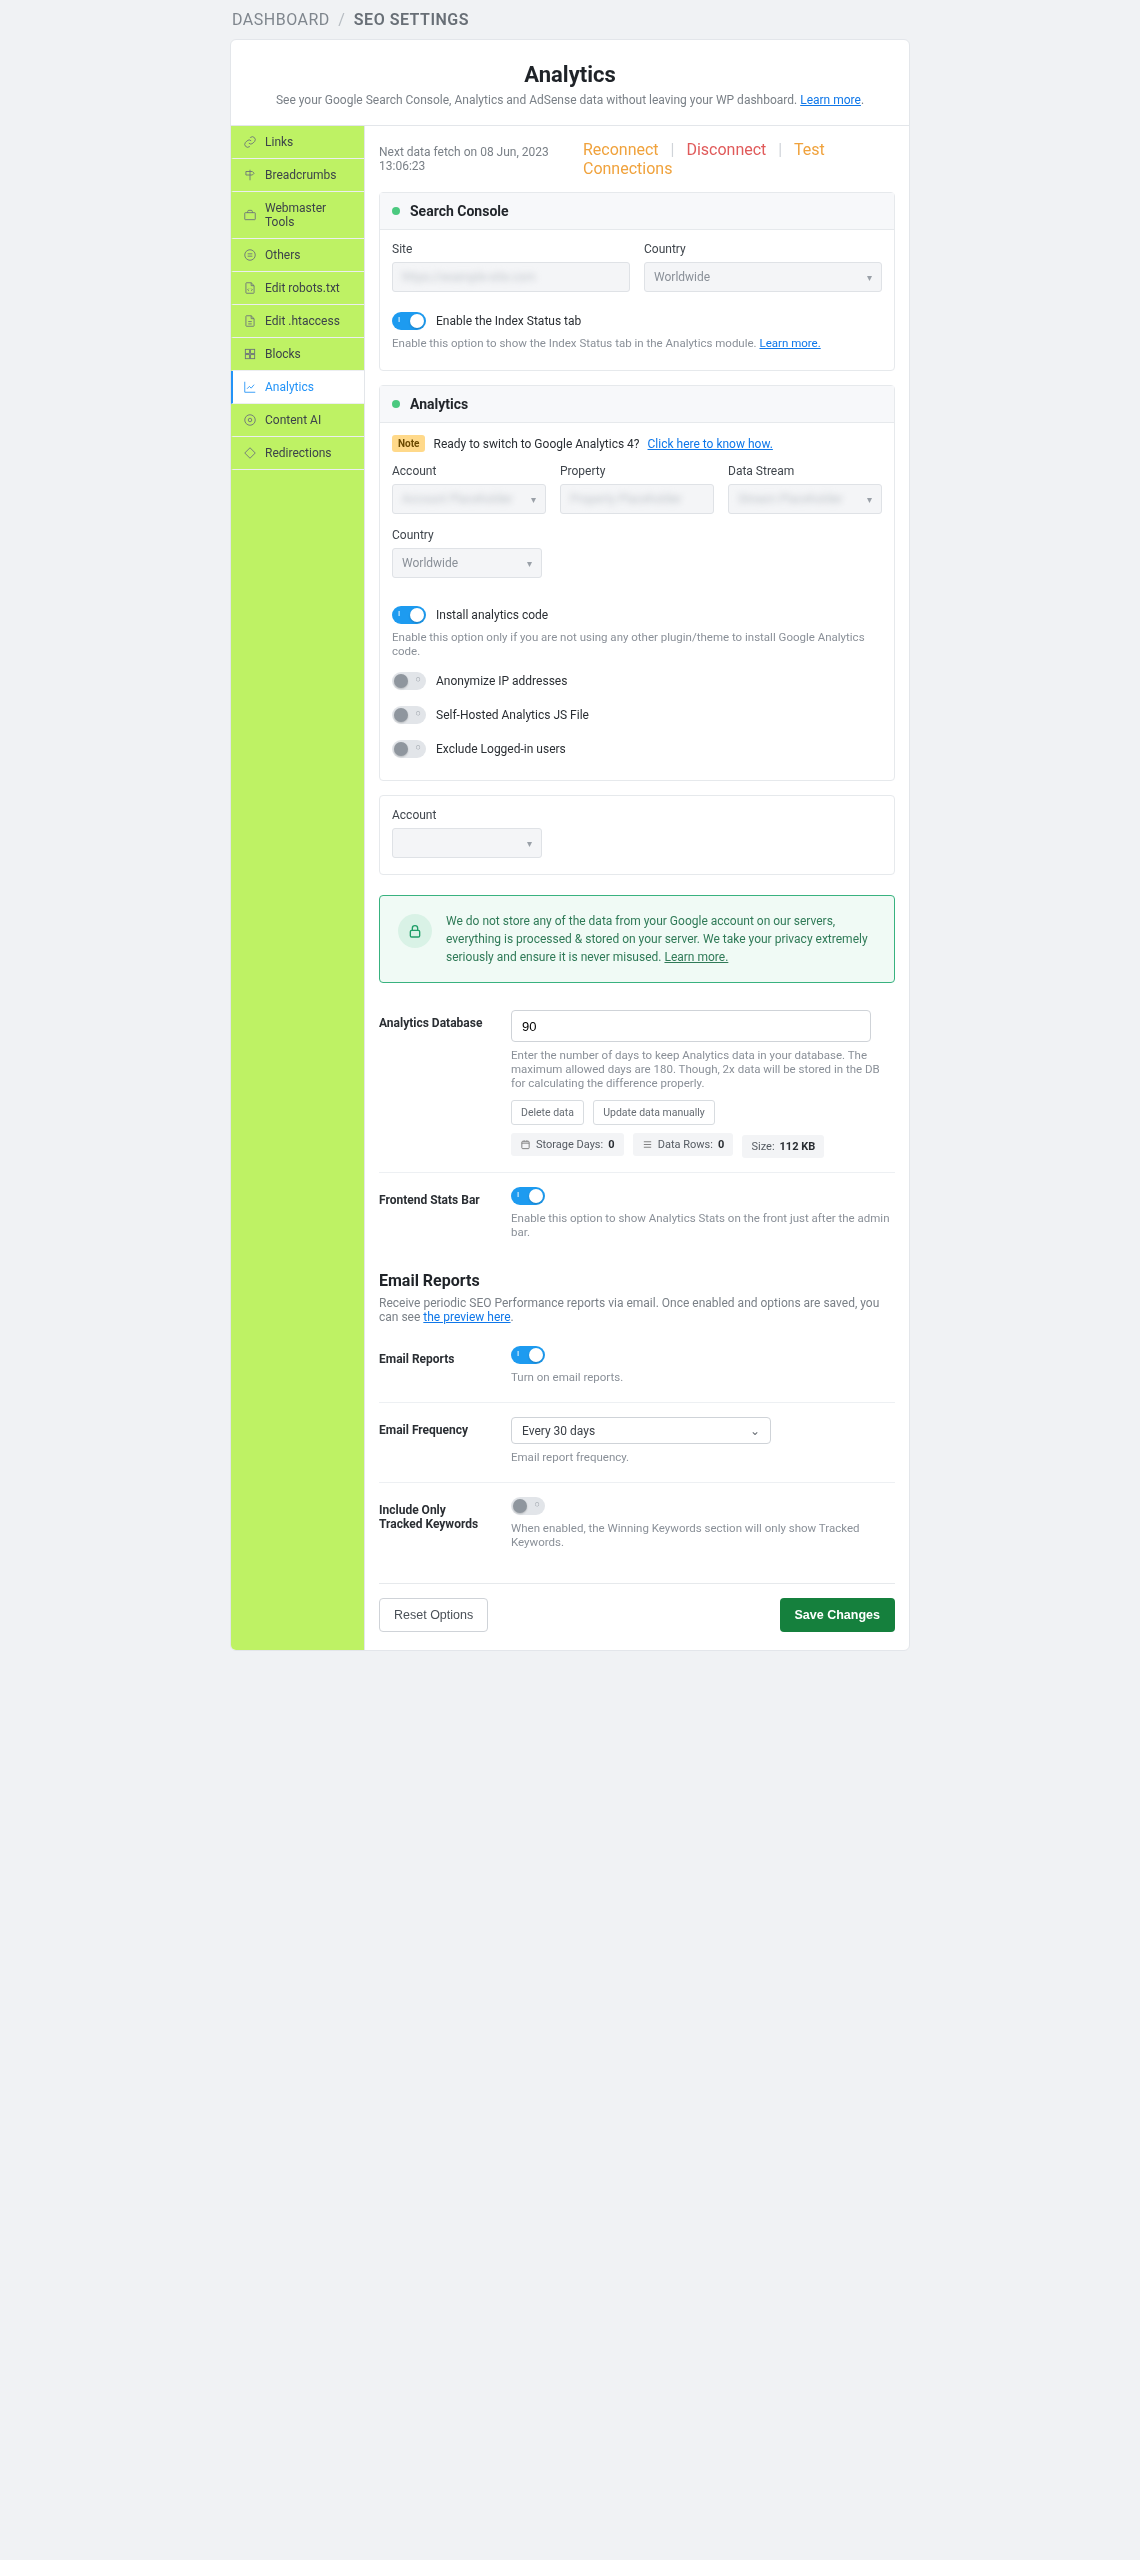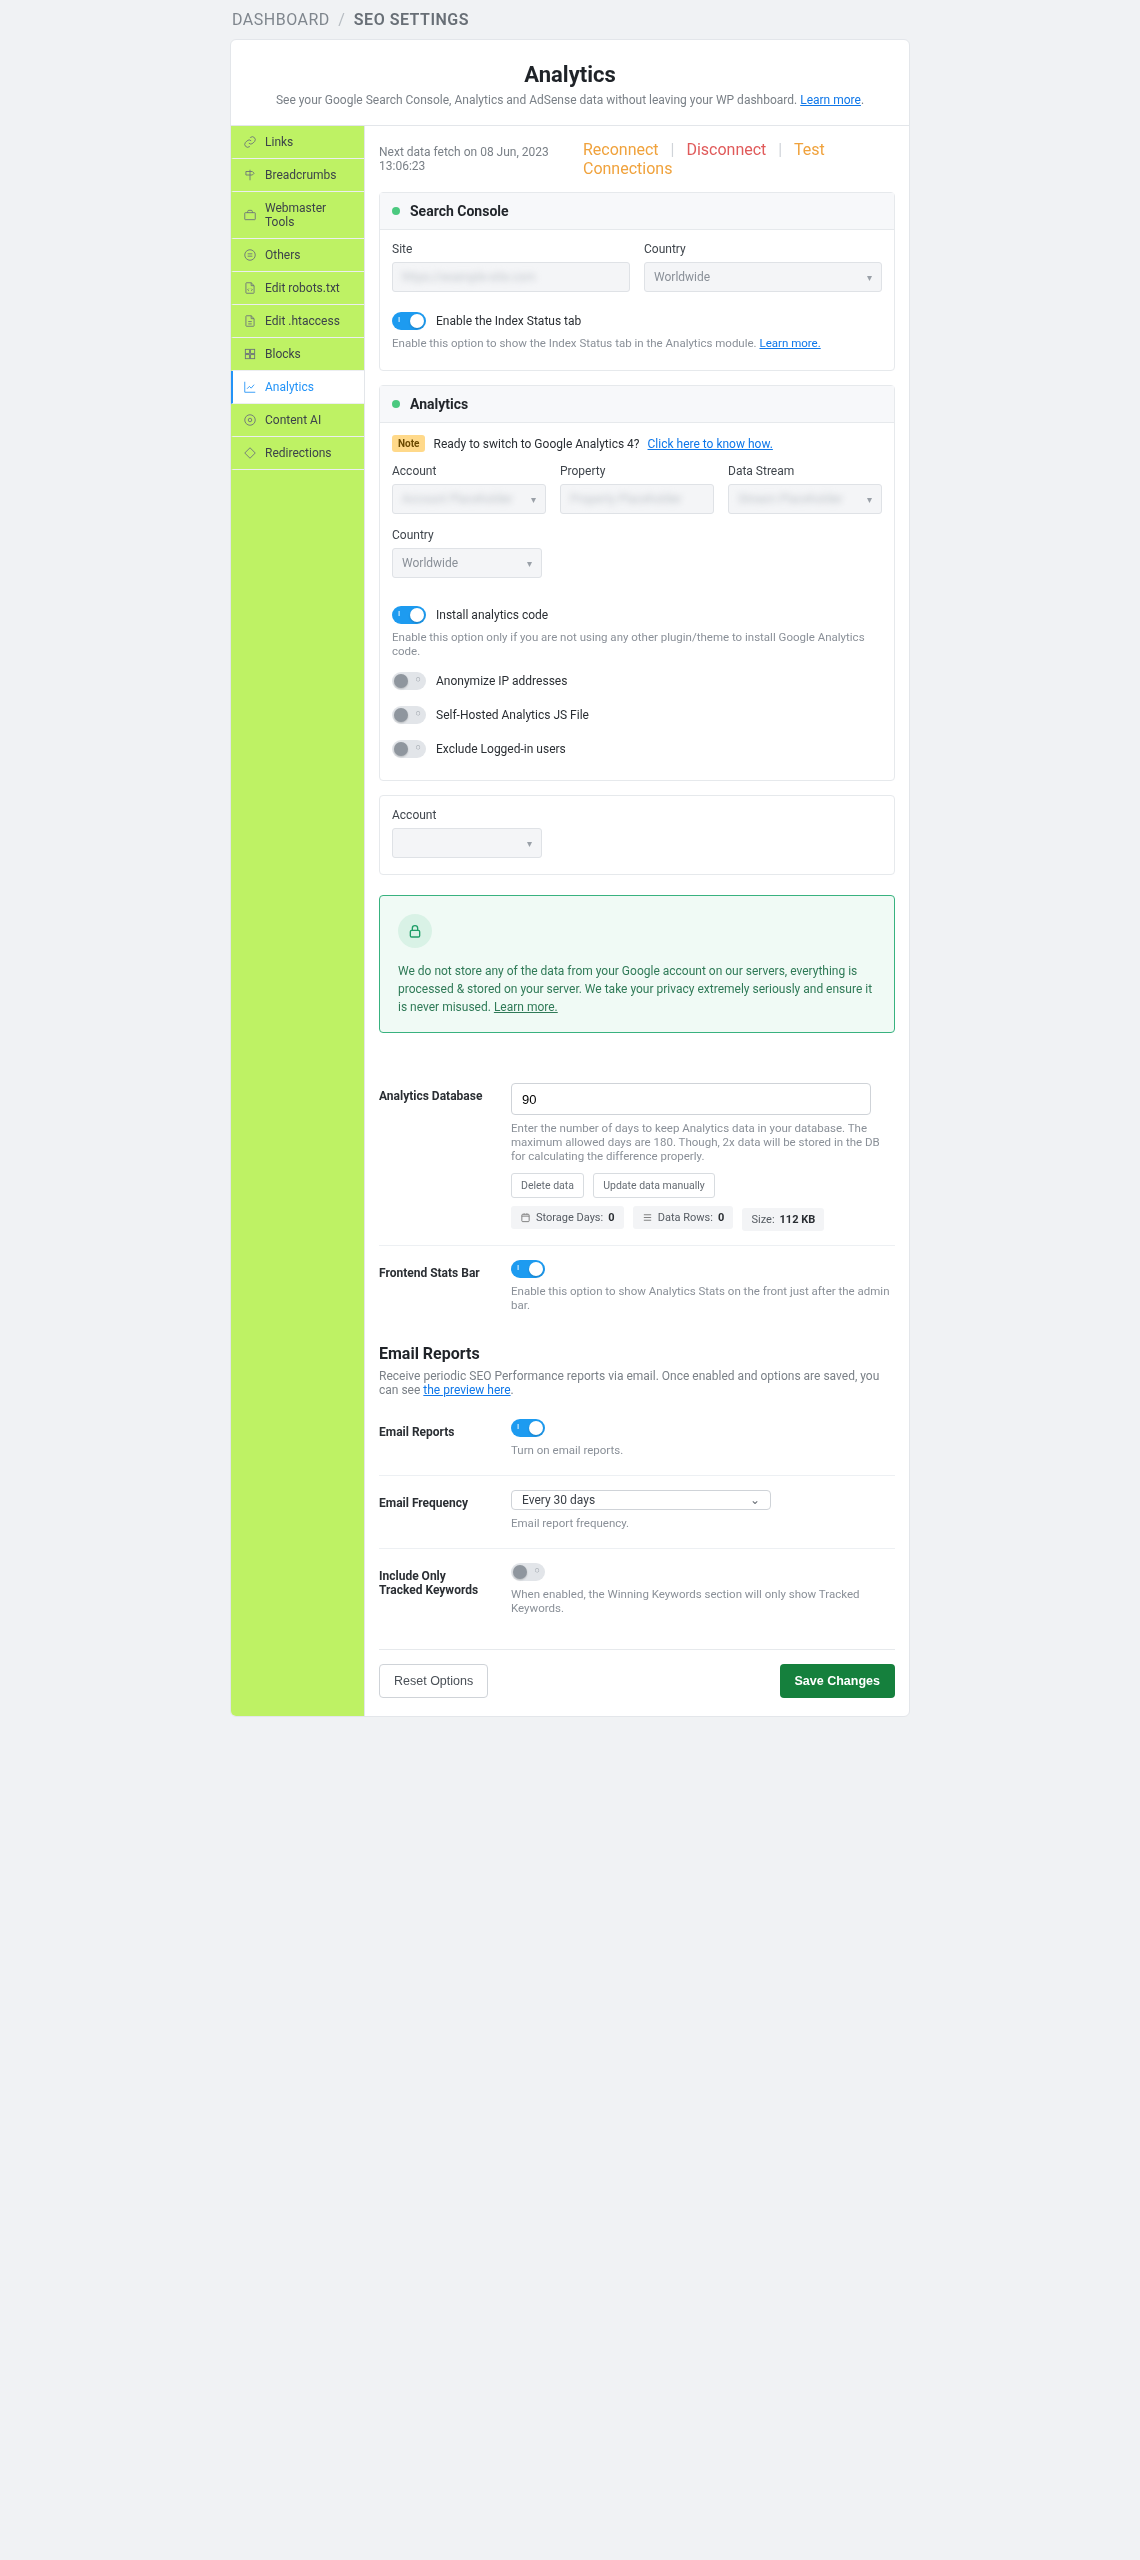--- a/index.html
+++ b/index.html
@@ -70,21 +70,21 @@
   .toggle.off .mark { right: 5px; color: #9aa0a8; }
   .toggle-label { font-size: 12px; color: #2a2e33; }
   .help { font-size: 11.5px; color: #8a9098; margin-bottom: 4px; }
   .help a { color: #0e77e9; text-decoration: underline; }
 
   .note-row { display: flex; align-items: center; gap: 8px; margin-bottom: 12px; font-size: 12px; }
   .badge-note { background: #ffd98a; color: #6b4a00; font-size: 10px; font-weight: 700; padding: 3px 6px; border-radius: 3px; }
   .note-row a { color: #0e77e9; text-decoration: underline; }
 
   
-  .privacy { display: flex; gap: 14px; border: 1px solid #38b27f; background: #f0faf5; border-radius: 4px; padding: 16px 18px; margin: 20px 0 36px; flex-direction: column; }
+  .privacy { display: flex; gap: 14px; border: 1px solid #38b27f; background: #f0faf5; border-radius: 4px; padding: 16px 18px; margin: 20px 0 13px; }
   .privacy .lockwrap { width: 34px; height: 34px; background: #d9f2e6; border-radius: 50%; display: flex; align-items: center; justify-content: center; flex: 0 0 34px; margin-top: 2px; }
   .privacy .lockwrap svg { width: 16px; height: 16px; stroke: #1f9e68; fill: none; stroke-width: 2; }
   .privacy p { font-size: 12px; color: #2f7a57; line-height: 1.5; }
   .privacy a { color: #2f7a57; }
 
   
   .form-row { display: flex; gap: 20px; padding: 14px 0; }
   .form-row + .form-row { border-top: 1px solid #edf0f3; }
   .form-row .lbl { width: 112px; flex: 0 0 112px; font-size: 12px; font-weight: 700; color: #2a2e33; padding-top: 6px; }
   .form-row .ctl { flex: 1; }
@@ -92,21 +92,21 @@
 
   .pillbtn { display: inline-block; padding: 5px 9px; border: 1px solid #d8dce0; border-radius: 3px; background: #fff; font-size: 10.5px; color: #666c73; margin-right: 6px; cursor: pointer; }
   .stat { display: inline-flex; align-items: center; gap: 5px; background: #f3f4f6; border-radius: 3px; padding: 5px 9px; font-size: 11px; color: #555b62; margin-right: 6px; margin-top: 8px; }
   .stat .ic { width: 11px; height: 11px; display: inline-block; }
   .stat b { font-weight: 700; color: #2a2e33; }
 
   .section-h { font-size: 16px; font-weight: 700; color: #1f2328; margin: 14px 0 6px; }
   .section-sub { font-size: 12px; color: #7a8087; margin-bottom: 8px; }
   .section-sub a { color: #0e77e9; text-decoration: underline; }
 
-  .realselect { width: 260px; height: 20px; border: 1px solid #cfd3d8; border-radius: 4px; background: #fff; display: flex; align-items: center; justify-content: space-between; padding: 0 10px; font-size: 12px; color: #3a3f46; }
+  .realselect { width: 260px; height: 27px; border: 1px solid #cfd3d8; border-radius: 4px; background: #fff; display: flex; align-items: center; justify-content: space-between; padding: 0 10px; font-size: 12px; color: #3a3f46; }
   .realselect .chev { color: #6b7178; }
 
   .in90 { width: 100%; max-width: 360px; height: 32px; border: 1px solid #cfd3d8; border-radius: 4px; padding: 0 10px; font-size: 13px; }
 
   
   .footer { display: flex; justify-content: space-between; align-items: center; border-top: 1px solid #e6e9ec; margin-top: 16px; padding-top: 14px; }
   .btn { height: 34px; padding: 0 14px; border-radius: 4px; font-size: 12.5px; cursor: pointer; border: 1px solid transparent; }
   .btn.ghost { background: #fff; border-color: #cfd3d8; color: #4a5057; }
   .btn.primary { background: #15803d; color: #fff; font-weight: 600; }
 

